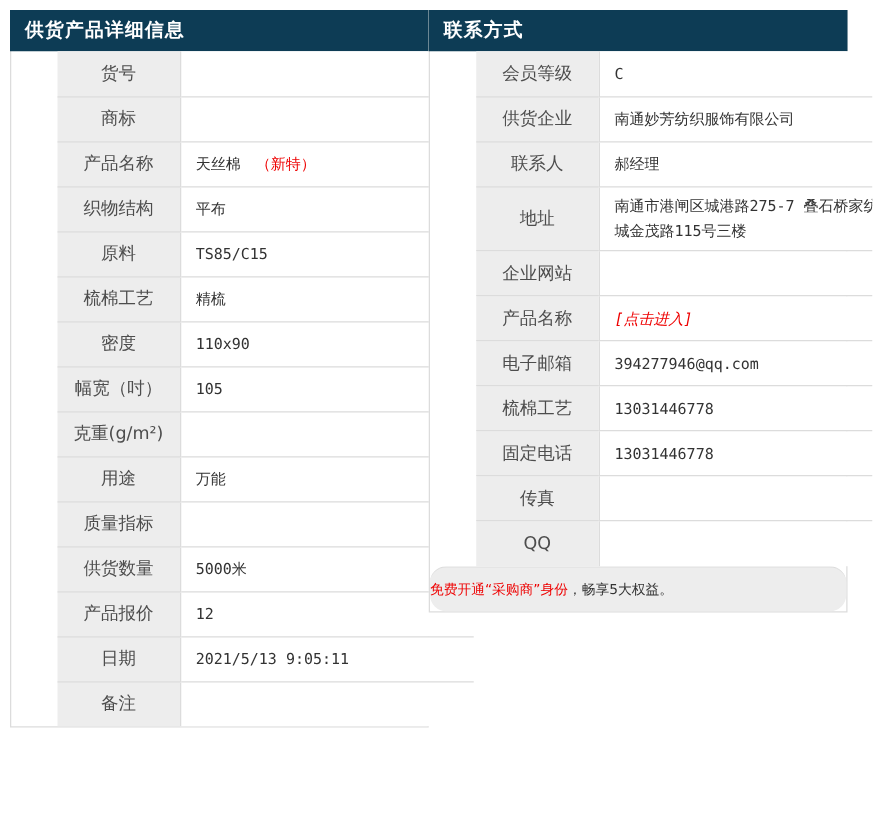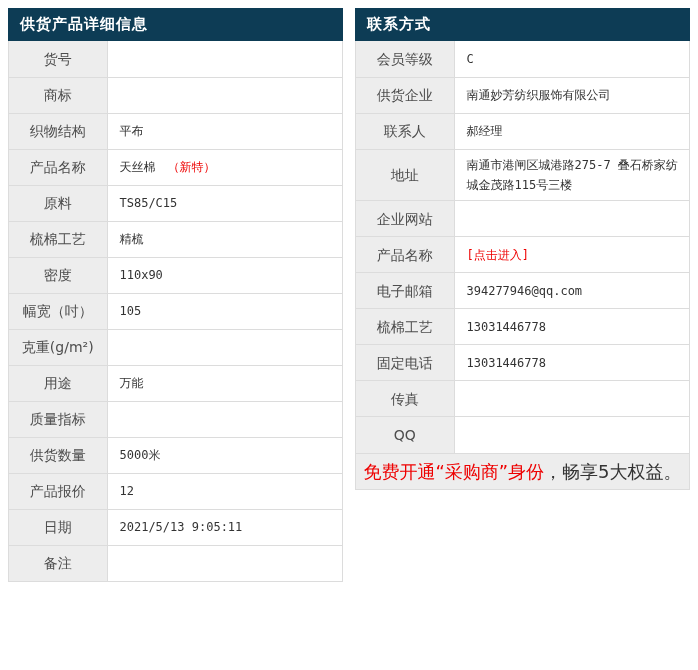--- a/index.html
+++ b/index.html
@@ -13,21 +13,20 @@
   }
   * { box-sizing: border-box; }
   html, body { margin: 0; padding: 0; background: #ffffff; }
   body { font-family: "DejaVu Sans", "Liberation Sans", sans-serif; }
   .page {
     width: 698px;
     height: 670px;
     background: #ffffff;
     padding: 8px;
     display: flex;
-    gap: 12px;
     align-items: flex-start;
     overflow: hidden;
   }
   .panel {
     width: 335px;
     border: 1px solid var(--border);
     background: #ffffff;
   }
   .panel-header {
     height: 33px;
@@ -35,21 +34,21 @@
     padding: 0 12px;
     margin: -1px -1px 0 -1px;
     background: var(--header-bg);
     color: var(--header-fg);
     font-size: 15px;
     font-weight: bold;
     letter-spacing: 1px;
     white-space: nowrap;
     overflow: hidden;
   }
-  table { width: 100%; border-collapse: collapse; table-layout: fixed; }
+  table { width: 100%; border-collapse: collapse; table-layout: fixed; margin-left: 37px; }
   td { vertical-align: middle; }
   tr + tr td { border-top: 1px solid var(--border); }
   .cell-label {
     width: 98px;
     background: var(--label-bg);
     color: var(--label-fg);
     font-size: 14px;
     text-align: center;
     height: 36px;
     padding: 4px 5px;
@@ -60,57 +59,57 @@
     color: var(--value-fg);
     font-size: 12px;
     font-family: "DejaVu Sans Mono", "DejaVu Sans", monospace;
     padding: 5px 8px 5px 12px;
     border-left: 1px solid var(--border);
     line-height: 1.7;
     word-break: break-all;
   }
   .red { color: var(--red); }
   .val:not(:empty) + .red { margin-left: 12px; }
-  a.red { text-decoration: none; cursor: pointer; }
+  a.red { text-decoration: none; cursor: pointer; font-style: italic; }
   .panel-footer {
     border-top: 1px solid var(--border);
     background: var(--label-bg);
     height: 36px;
     line-height: 36px;
-    text-align: center;
-    font-size: 18px;
+    font-size: 11px;
     color: var(--value-fg);
     white-space: nowrap;
     overflow: hidden;
+    border-radius: 13px;
   }
 </style>
 </head>
 <body>
 
 <div class="page">
 
   <section class="panel">
     <div class="panel-header">供货产品详细信息</div>
     <table>
       <tbody>
           <tr>
             <td class="cell-label">货号</td>
             <td class="cell-value"><span class="val"></span></td>
           </tr>
           <tr>
             <td class="cell-label">商标</td>
             <td class="cell-value"><span class="val"></span></td>
           </tr>
           <tr>
+            <td class="cell-label">产品名称</td>
+            <td class="cell-value"><span class="val">天丝棉</span><span class="red">（新特）</span></td>
+          </tr>
+          <tr>
             <td class="cell-label">织物结构</td>
             <td class="cell-value"><span class="val">平布</span></td>
-          </tr>
-          <tr>
-            <td class="cell-label">产品名称</td>
-            <td class="cell-value"><span class="val">天丝棉</span><span class="red">（新特）</span></td>
           </tr>
           <tr>
             <td class="cell-label">原料</td>
             <td class="cell-value"><span class="val">TS85/C15</span></td>
           </tr>
           <tr>
             <td class="cell-label">梳棉工艺</td>
             <td class="cell-value"><span class="val">精梳</span></td>
           </tr>
           <tr>

